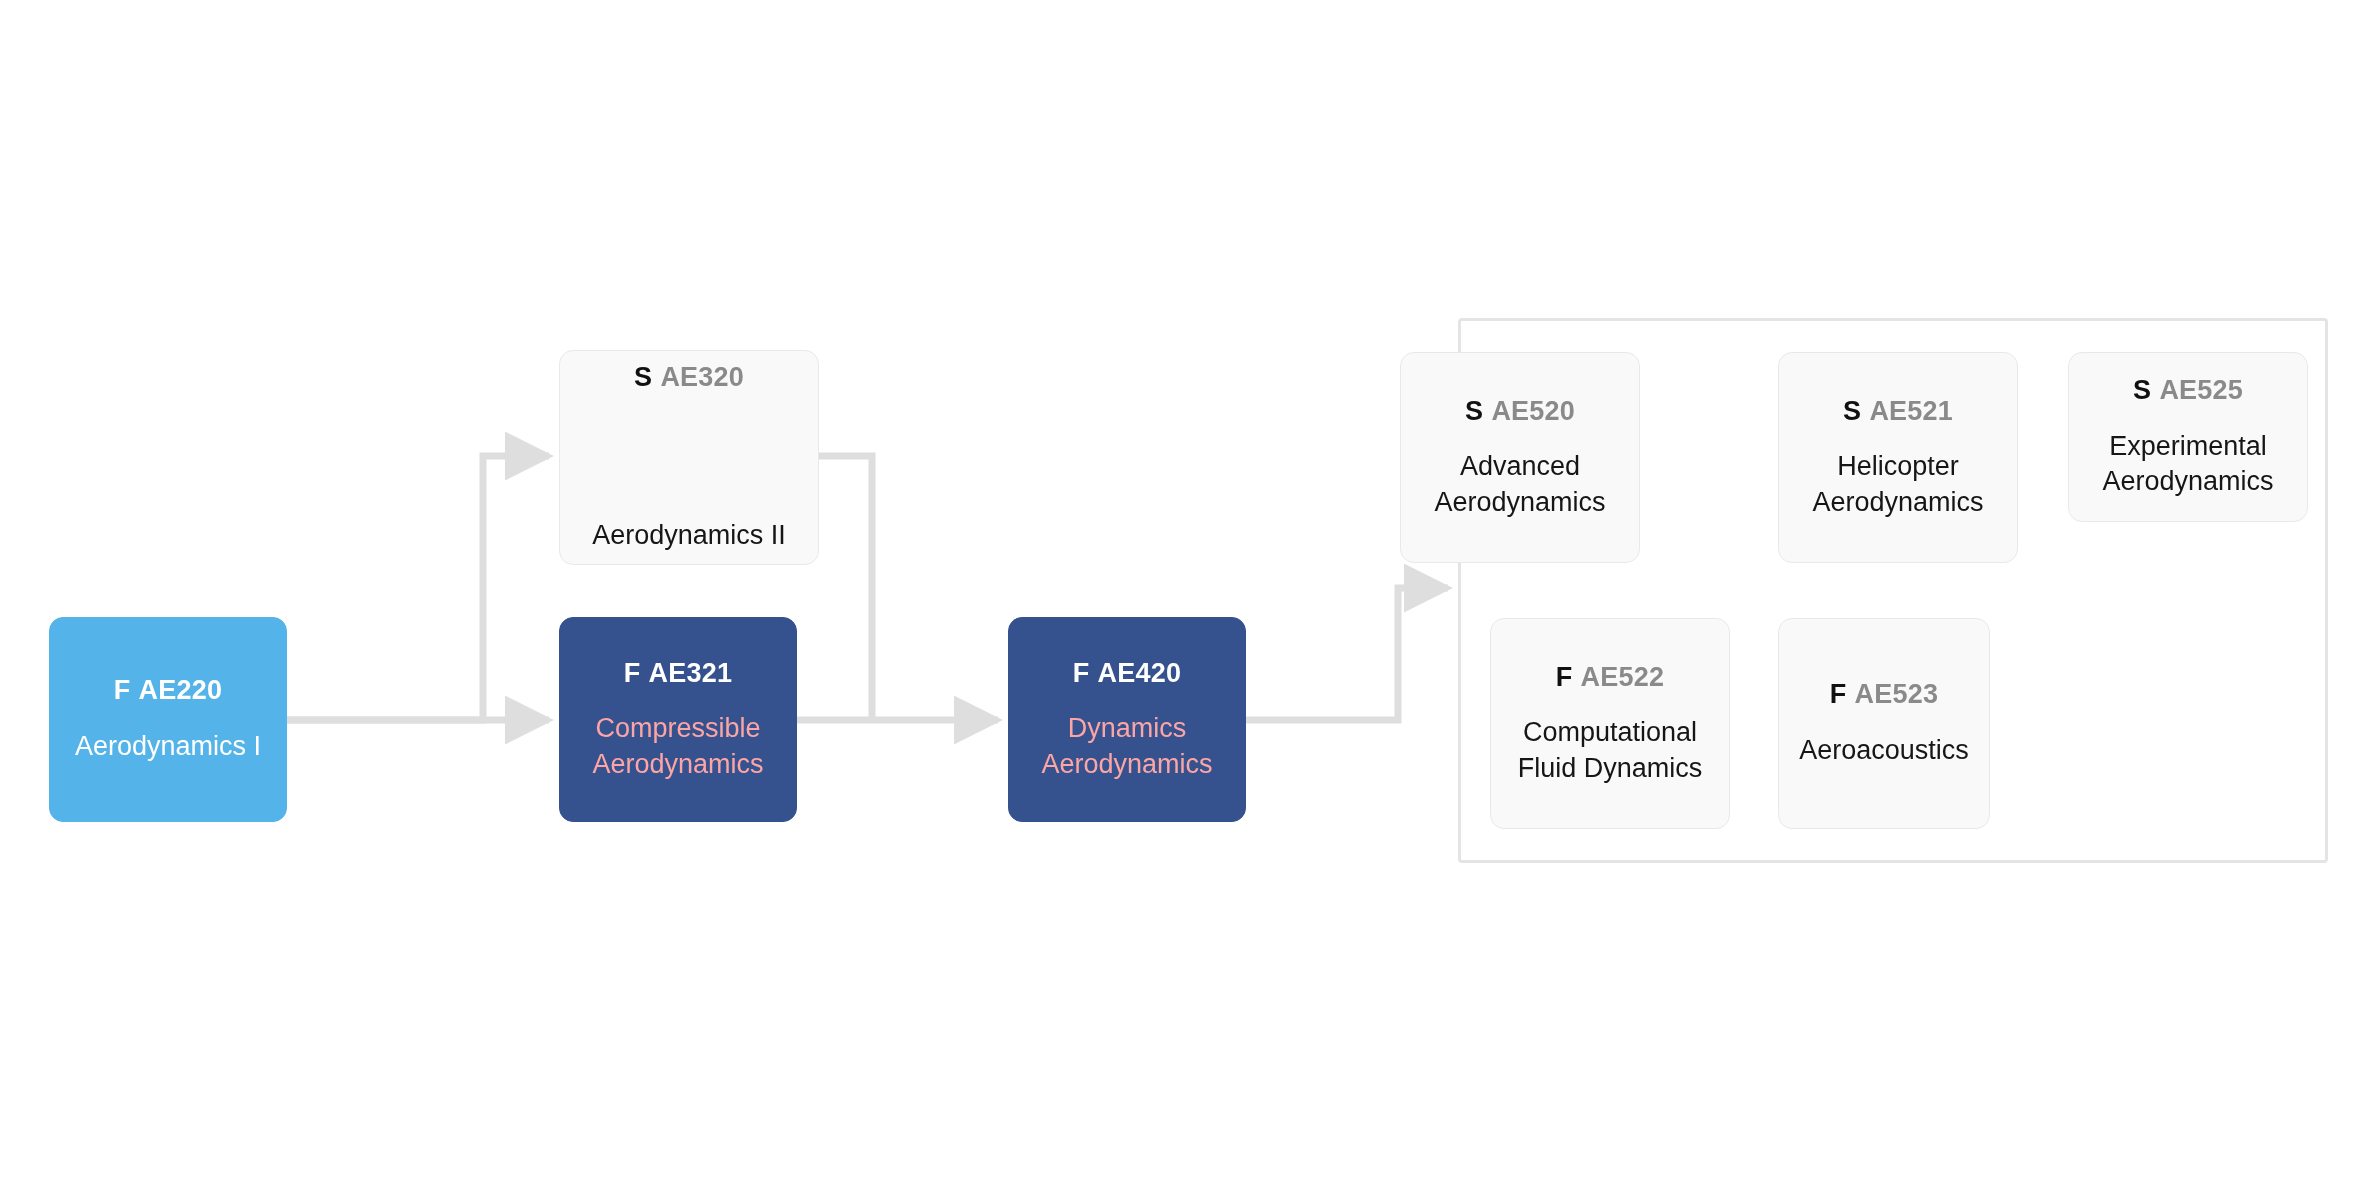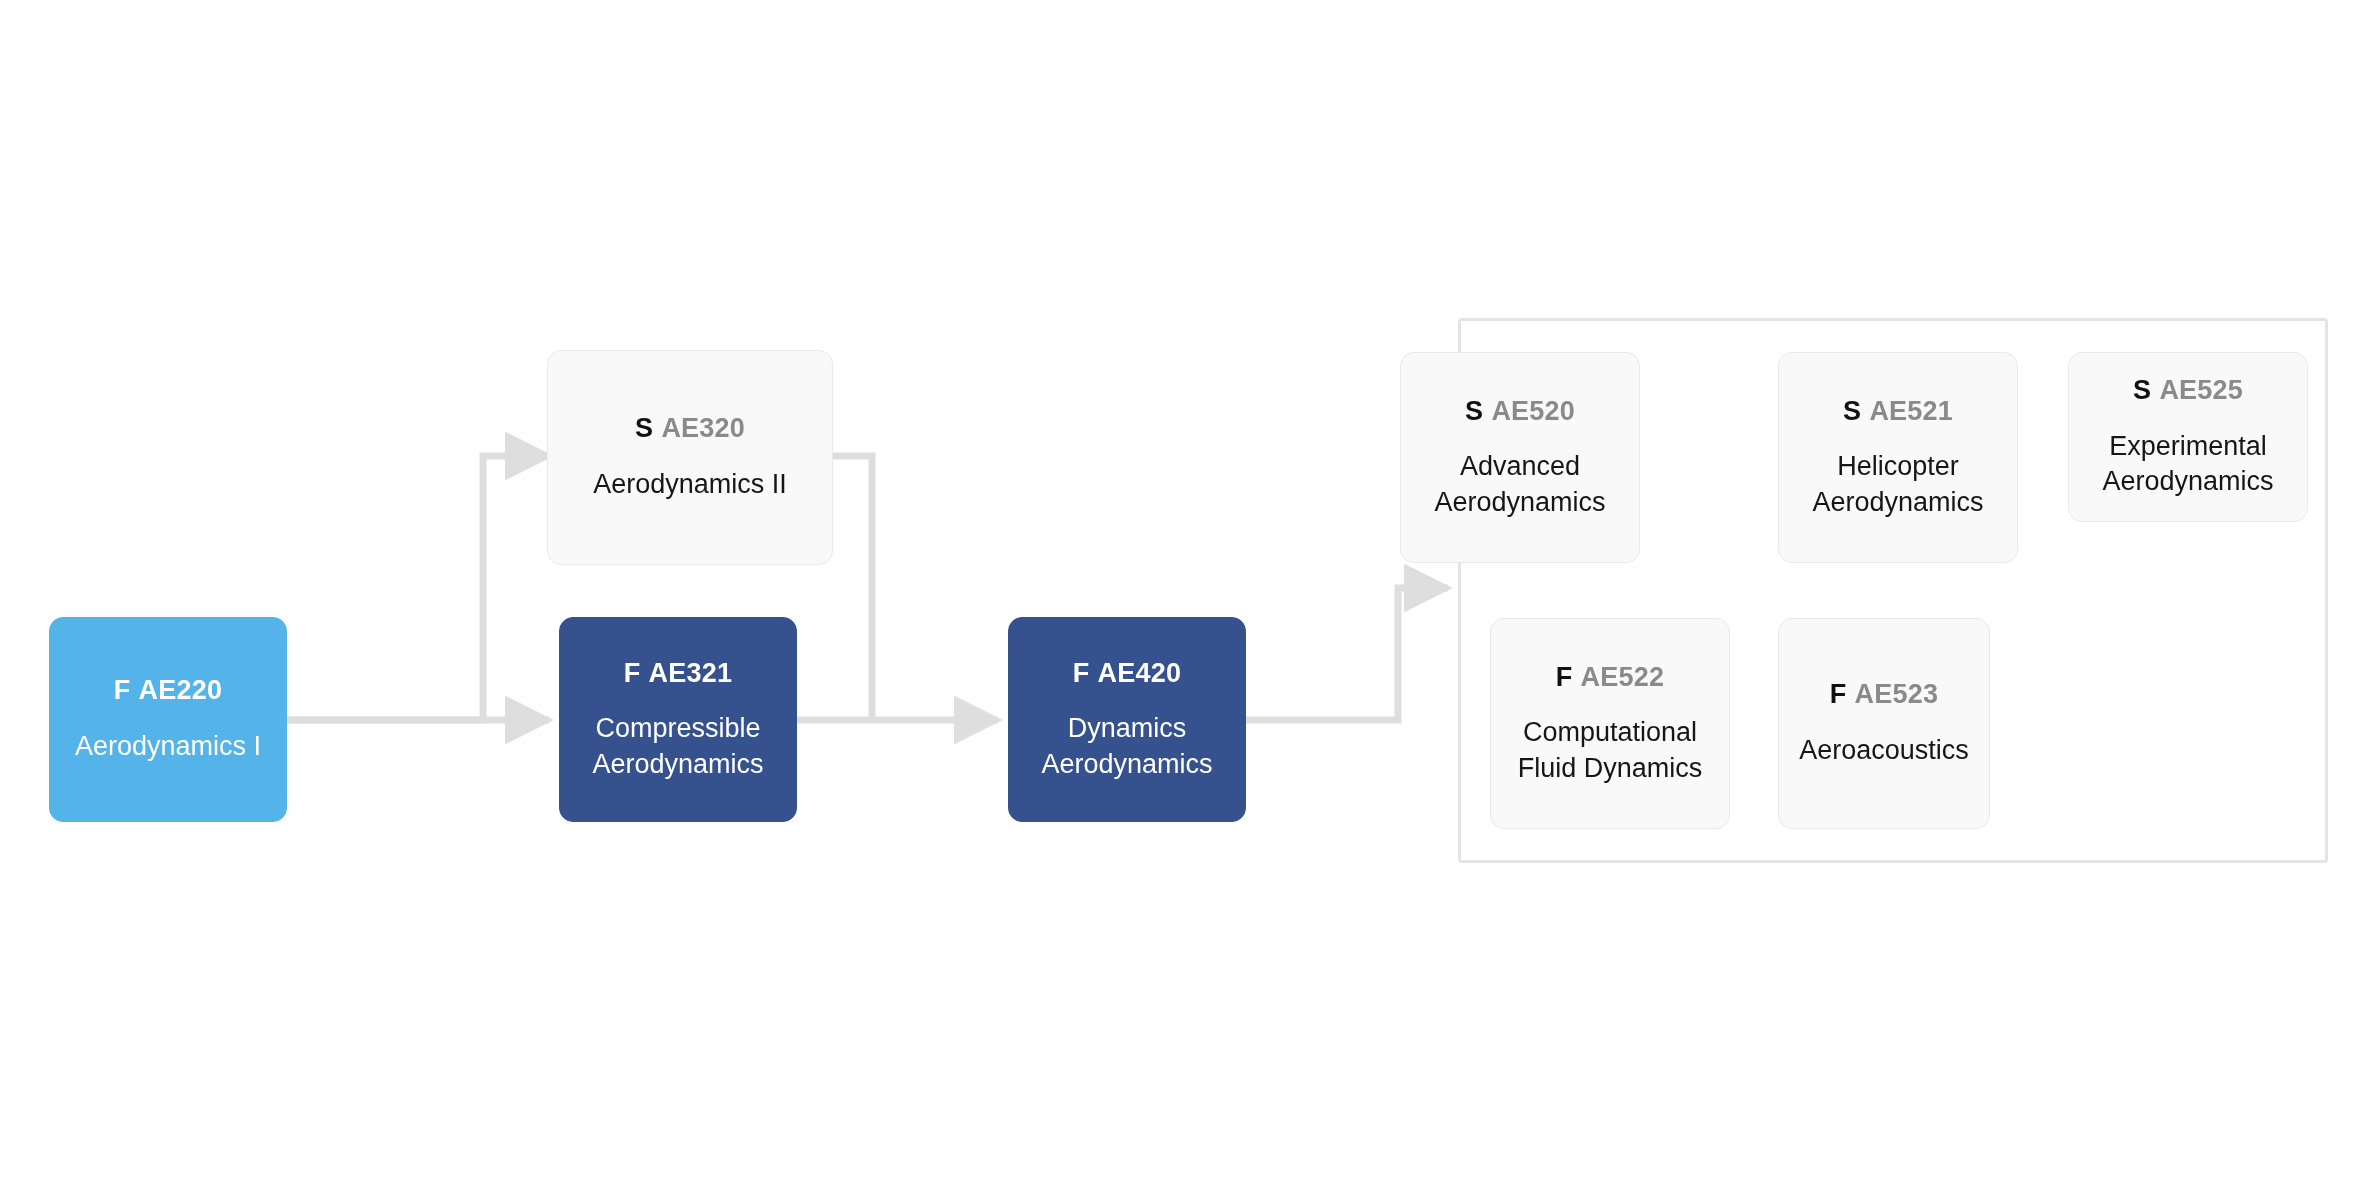--- a/index.html
+++ b/index.html
@@ -75,21 +75,21 @@
   .node.v-primary .title { color: #ffffff; }
 
   
   .node.v-core {
     background: #35528f;
     color: #ffffff;
     border: 1px solid #35528f;
   }
   .node.v-core .code-line .kind,
   .node.v-core .code-line .num { color: #ffffff; }
-  .node.v-core .title { color: #ffffff; }
+  .node.v-core .title { color: #fca5a5; }
 
   
   .node.v-plain {
     background: #f9f9f9;
     border: 1px solid #e9e9e9;
   }
   .node.v-plain .code-line .kind { color: #111111; }
   .node.v-plain .code-line .num  { color: #8a8a8a; }
   .node.v-plain .title { color: #161616; }
 
@@ -130,21 +130,21 @@
 
   <div class="group-box" style="left:1458px; top:318px; width:870px; height:545px;"></div>
 
   <div class="node v-primary" style="left:49px; top:617px; width:238px; height:205px;">
     <div class="code-line">
       <span class="kind">F</span><span class="sp"></span><span class="num">AE220</span>
     </div>
     <div class="title">Aerodynamics I</div>
   </div>
 
-  <div class="node v-plain" style="left:547px; top:350px; width:286px; height:215px;">
+  <div class="node v-plain" style="left:559px; top:350px; width:260px; height:215px;justify-content:space-between;">
     <div class="code-line">
       <span class="kind">S</span><span class="sp"></span><span class="num">AE320</span>
     </div>
     <div class="title">Aerodynamics II</div>
   </div>
 
   <div class="node v-core" style="left:559px; top:617px; width:238px; height:205px;">
     <div class="code-line">
       <span class="kind">F</span><span class="sp"></span><span class="num">AE321</span>
     </div>

